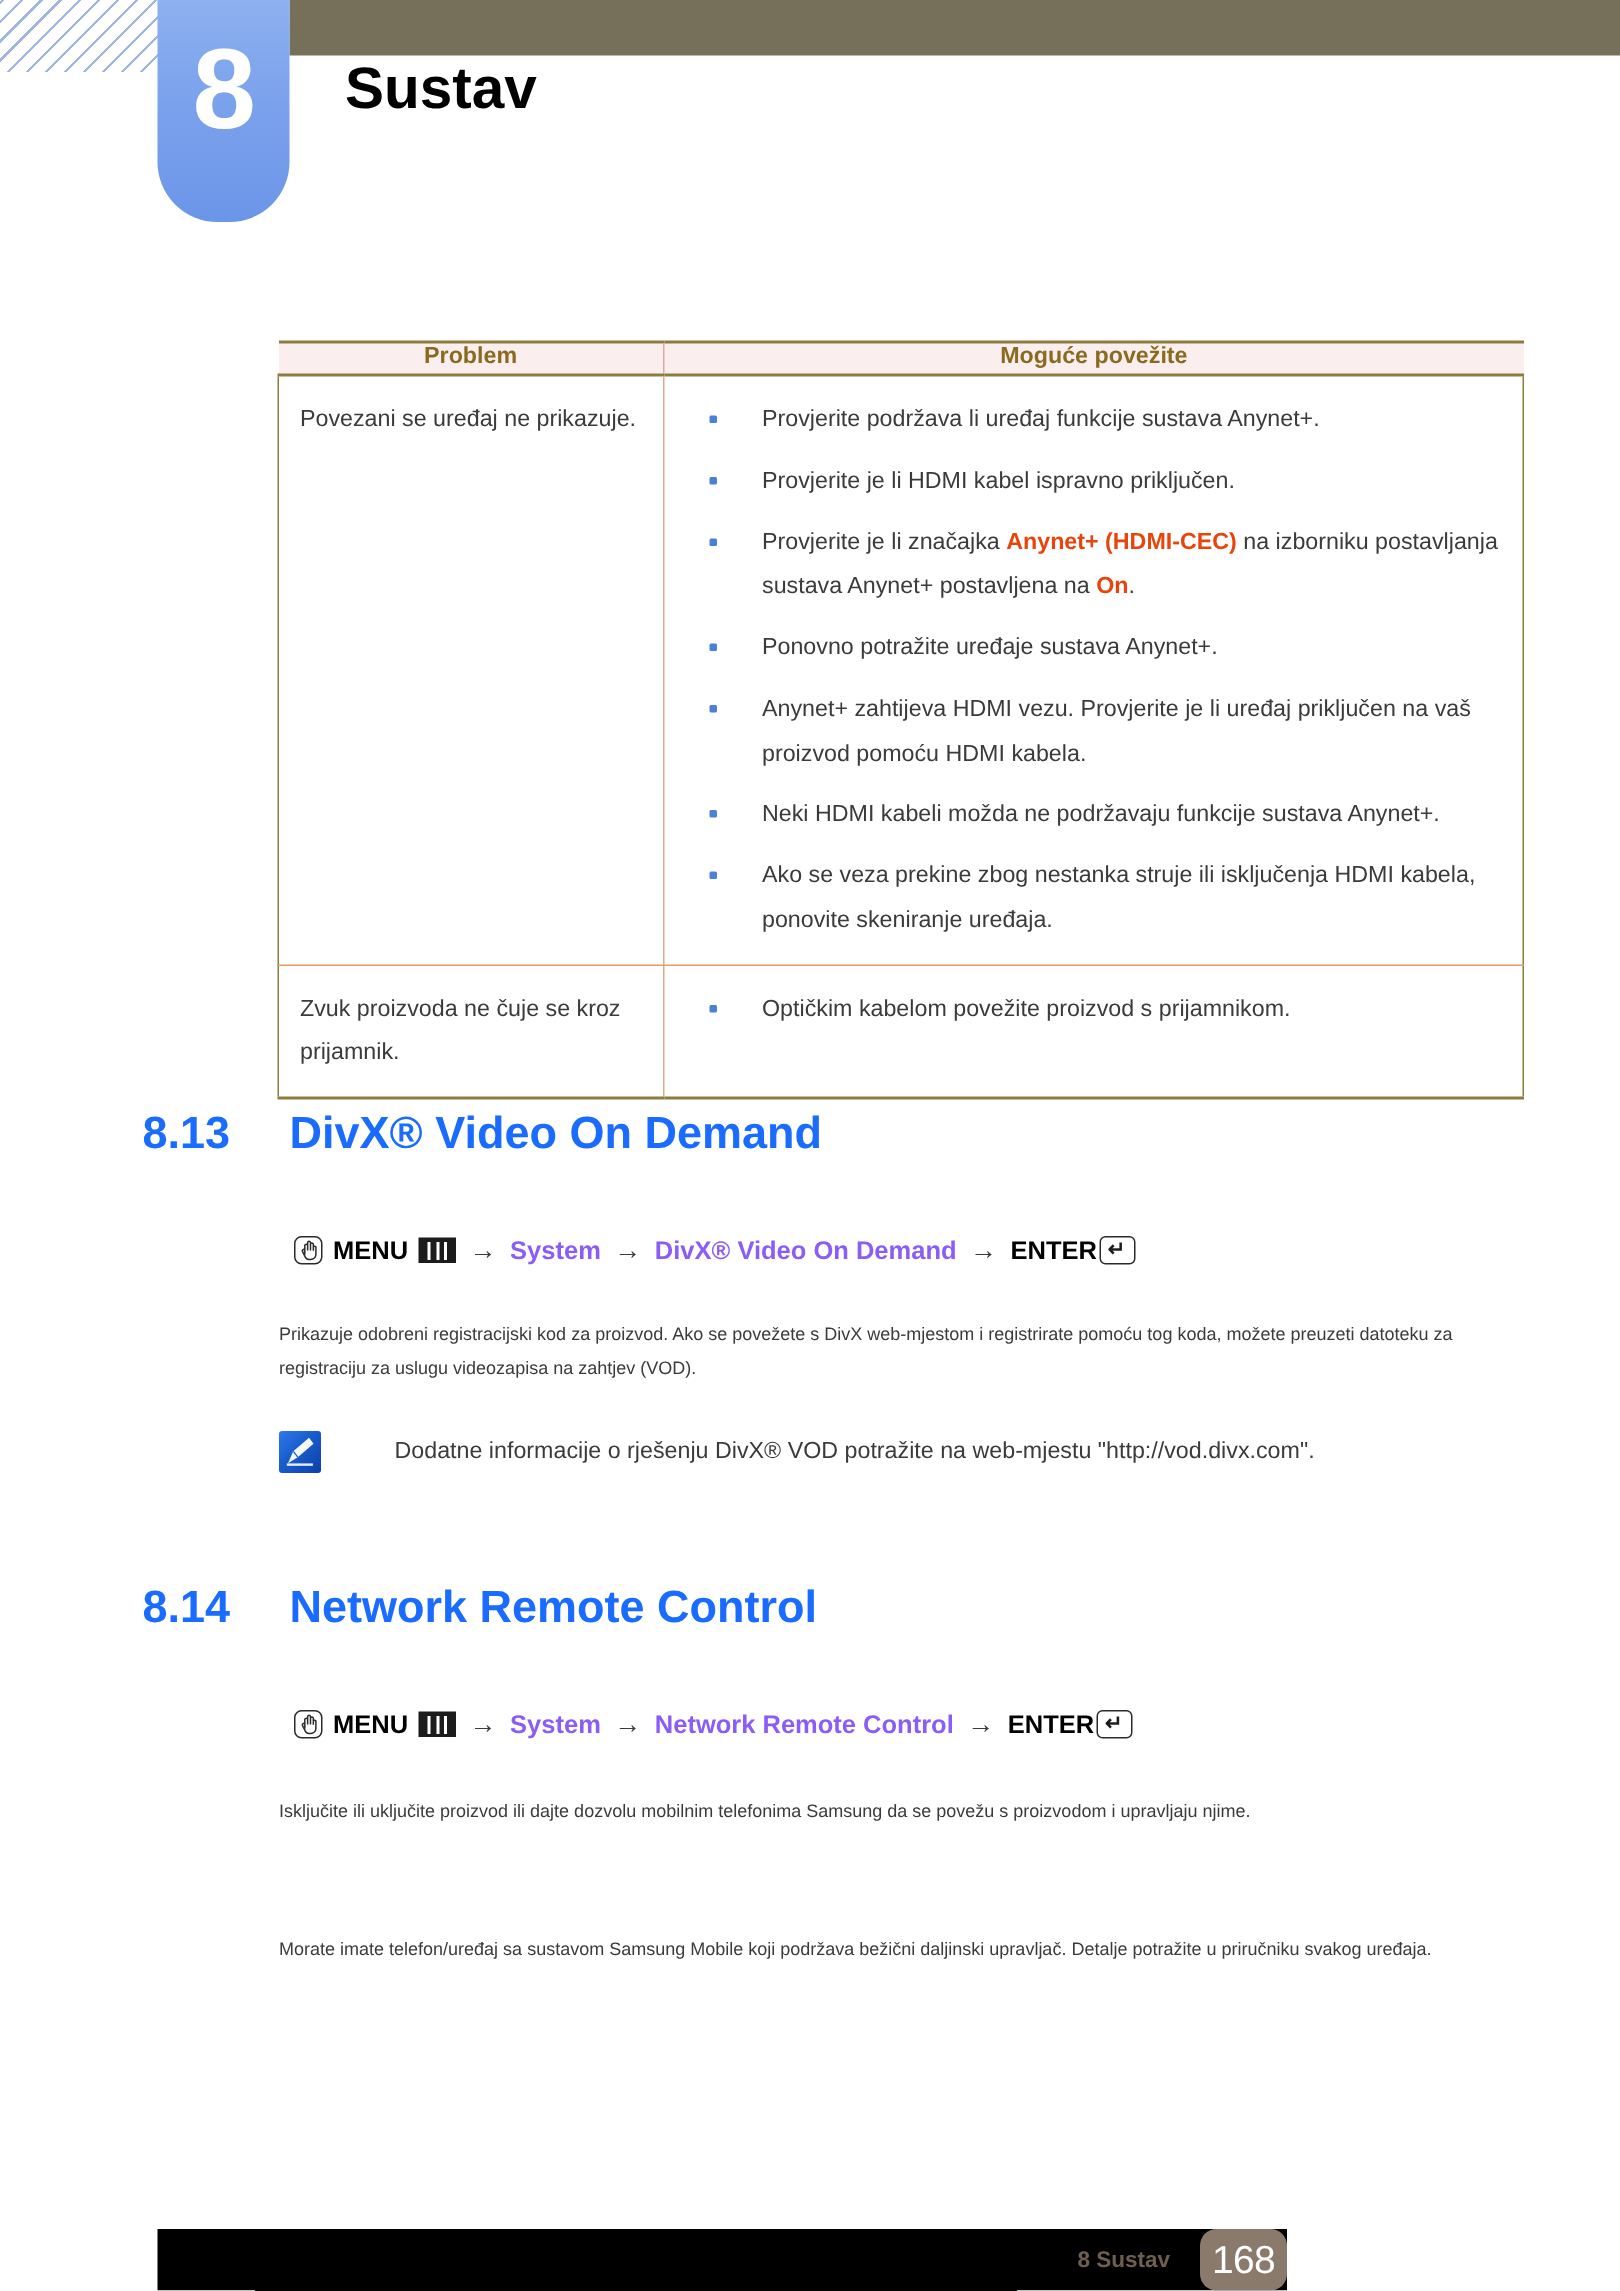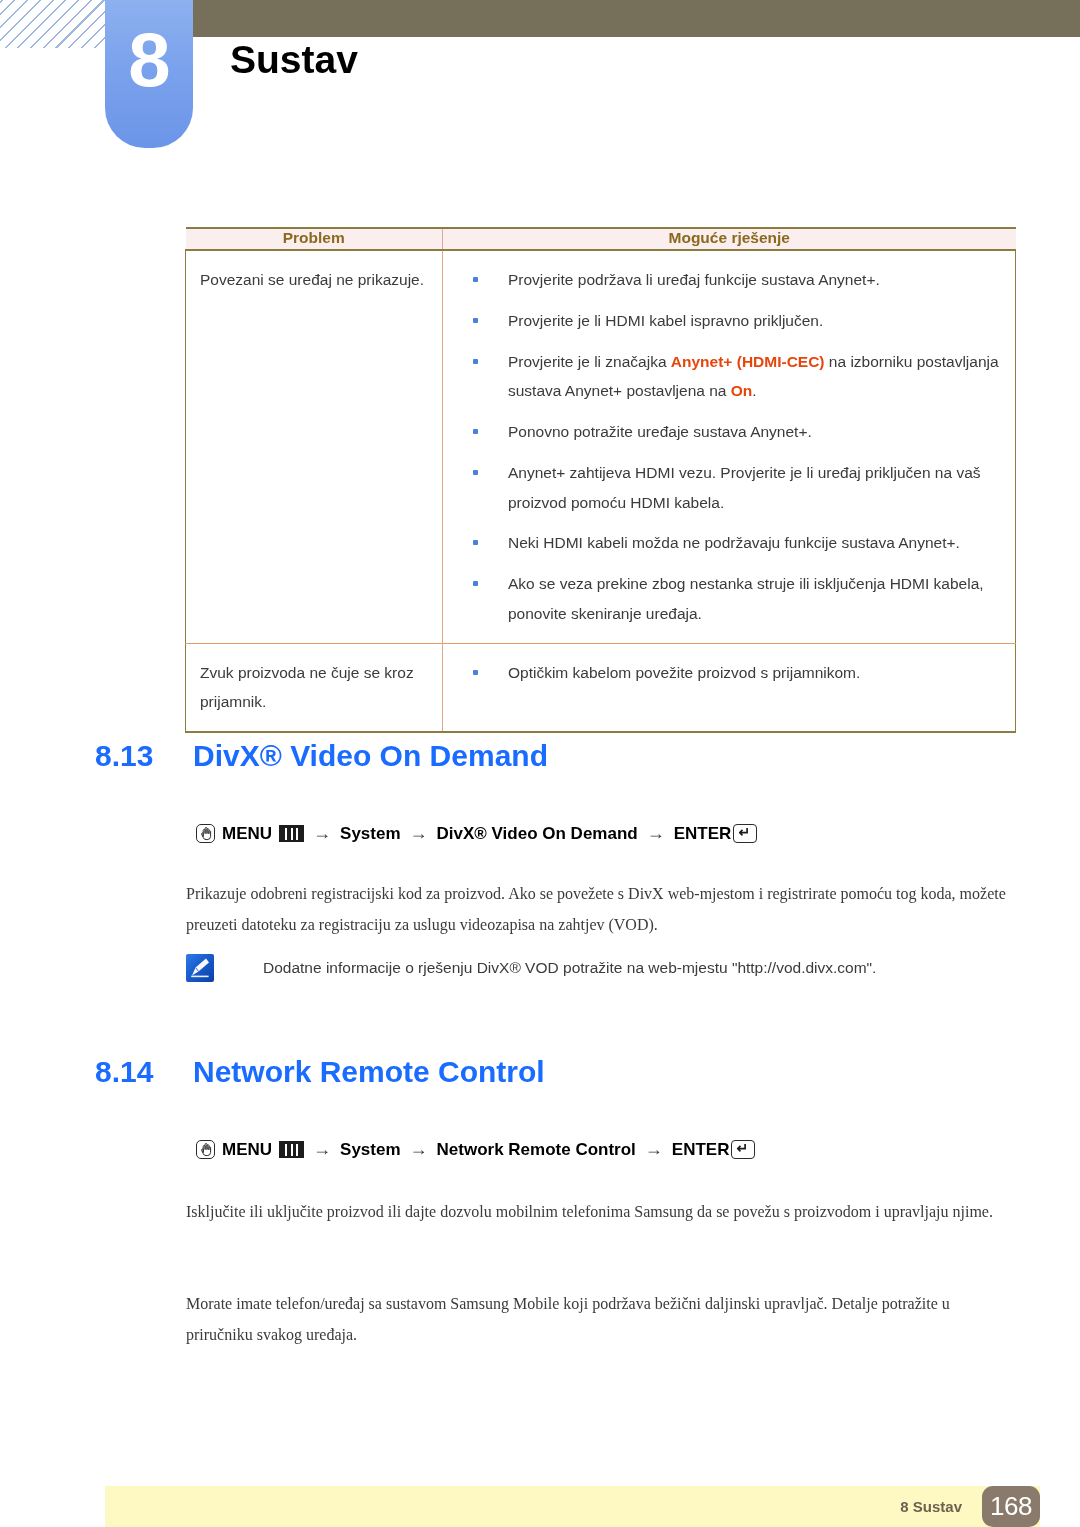--- a/index.html
+++ b/index.html
@@ -171,21 +171,21 @@
     position: absolute;
     left: 196px;
     font-size: 17px;
     font-weight: bold;
     white-space: nowrap;
     display: flex;
     align-items: center;
     gap: 0px;
   }
   .mp-olive { color: #000000; }
-  .mp-orange { color: #000000; }
+  .mp-orange { color: #8b5cf6; }
   .mp-arrow {
     color: #3b3b3b;
     font-weight: normal;
     font-size: 18px;
     margin: 0 9px;
   }
   .icon-hand {
     display: inline-block;
     width: 19px;
     height: 19px;
@@ -239,24 +239,23 @@
     color: #1c1c1c;
     font-weight: bold;
     line-height: 17px;
   }
 
   
   .para {
     position: absolute;
     left: 186px;
     width: 830px;
-    font-size: 16px;
+    font-size: 12px;
     color: #3b3b3b;
     line-height: 1.95;
-    font-family: Liberation Serif, serif;
   }
 
   
   .note {
     position: absolute;
     left: 186px;
     width: 830px;
     display: flex;
     align-items: flex-start;
     gap: 29px;
@@ -277,23 +276,23 @@
     color: #3b3b3b;
     line-height: 1.6;
     padding-top: 4px;
   }
 
   
   .footer {
     position: absolute;
     left: 105px;
     top: 1486px;
-    width: 935px;
+    width: 753px;
     height: 41px;
-    background: #fef9c3;
+    background: #000000;
   }
   .footer-label {
     position: absolute;
     right: 78px;
     top: 12px;
     font-size: 15px;
     font-weight: bold;
     color: #6e6050;
   }
   .footer-page {
@@ -325,21 +324,21 @@
 </div>
 
 <table class="trouble-table">
   <colgroup>
     <col class="col-problem">
     <col class="col-solution">
   </colgroup>
   <thead>
     <tr>
       <th class="th-cell">Problem</th>
-      <th class="th-cell th-sep">Moguće rješenje</th>
+      <th class="th-cell th-sep">Moguće povežite</th>
     </tr>
   </thead>
   <tbody>
     <tr>
       <td class="body-cell first-col">Povezani se uređaj ne prikazuje.</td>
       <td class="body-cell sol-col">
         <ul class="sol-list">
             <li><span>Provjerite podržava li uređaj funkcije sustava Anynet+.</span></li>
             <li><span>Provjerite je li HDMI kabel ispravno priključen.</span></li>
             <li><span>Provjerite je li značajka </span><span class="hl-orange">Anynet+ (HDMI-CEC)</span><span> na izborniku postavljanja sustava Anynet+ postavljena na </span><span class="hl-orange">On</span><span>.</span></li>

